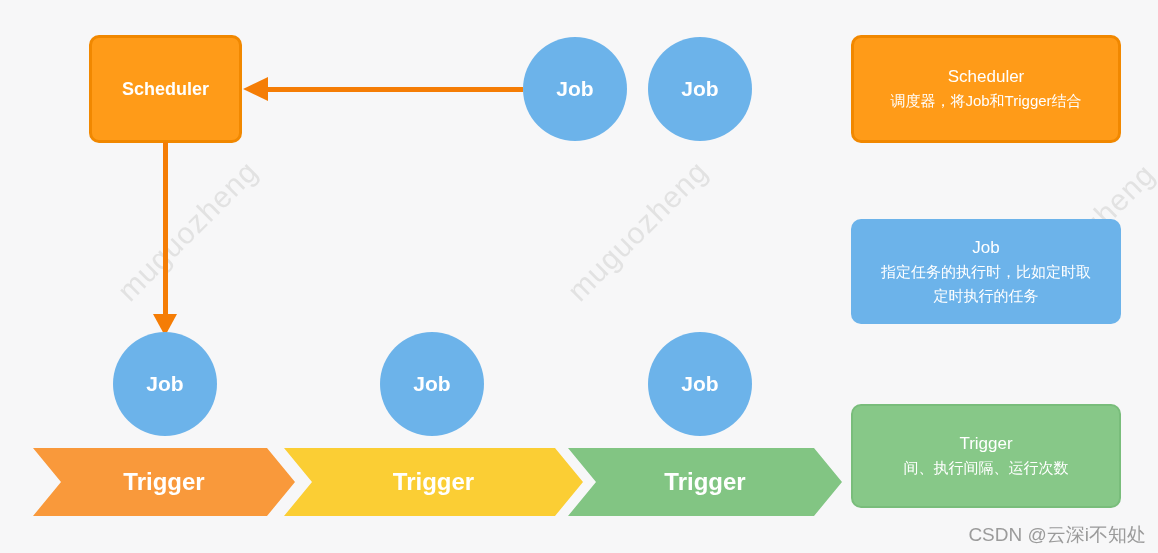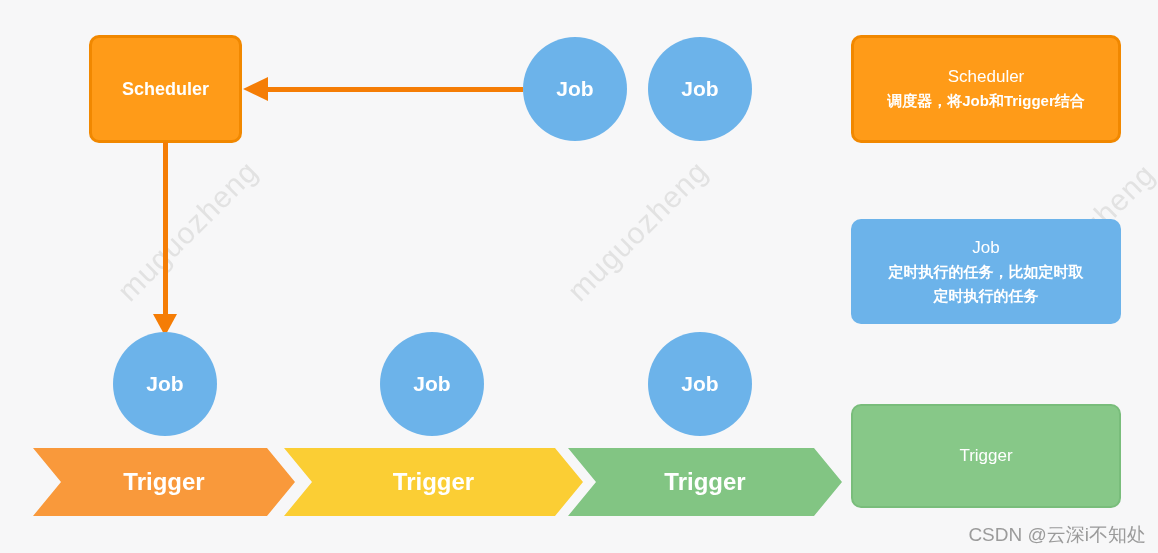--- a/index.html
+++ b/index.html
@@ -64,21 +64,21 @@
   .c3 { left:568px; width:274px; background:#82C583; }
 
   
   .legend {
     position:absolute; z-index:2; left:851px; width:270px; box-sizing:border-box;
     border-radius:10px; color:#fff; text-align:center;
     display:flex; flex-direction:column; align-items:center; justify-content:center;
     font-size:15px; line-height:24px;
   }
   .legend .lg-title { font-size:17px; }
-  .legend .lg-line { white-space:nowrap;font-weight:bold; }
+  .legend .lg-line { white-space:nowrap; }
   .legend-scheduler { top:35px;  height:108px; background:#FF9B18; border:3px solid #F18800; }
   .legend-job       { top:219px; height:105px; background:#6CB3EA; }
   .legend-trigger   { top:404px; height:104px; background:#87C888; border:2px solid #79BD7B; }
 
   .credit { position:absolute; z-index:2; right:12px; top:522px; font-size:19px; color:#9b9b9b; }
 </style>
 </head>
 <body>
 
 <div class="canvas">
@@ -123,22 +123,23 @@
   <div class="chevron c3">
     <span>Trigger</span>
   </div>
 
   <div class="legend legend-scheduler">
     <div class="lg-title">Scheduler</div>
     <div class="lg-line">调度器，将Job和Trigger结合</div>
   </div>
   <div class="legend legend-job">
     <div class="lg-title">Job</div>
-    <div class="lg-line">定时执行的任务，比如定时取</div>
+    <div class="lg-line">指定任务的执行时，比如定时取</div>
     <div class="lg-line">定时执行的任务</div>
   </div>
   <div class="legend legend-trigger">
     <div class="lg-title">Trigger</div>
+    <div class="lg-line">间、执行间隔、运行次数</div>
   </div>
 
   <div class="credit">CSDN @云深i不知处</div>
 
 </div>
 
 </body></html>

